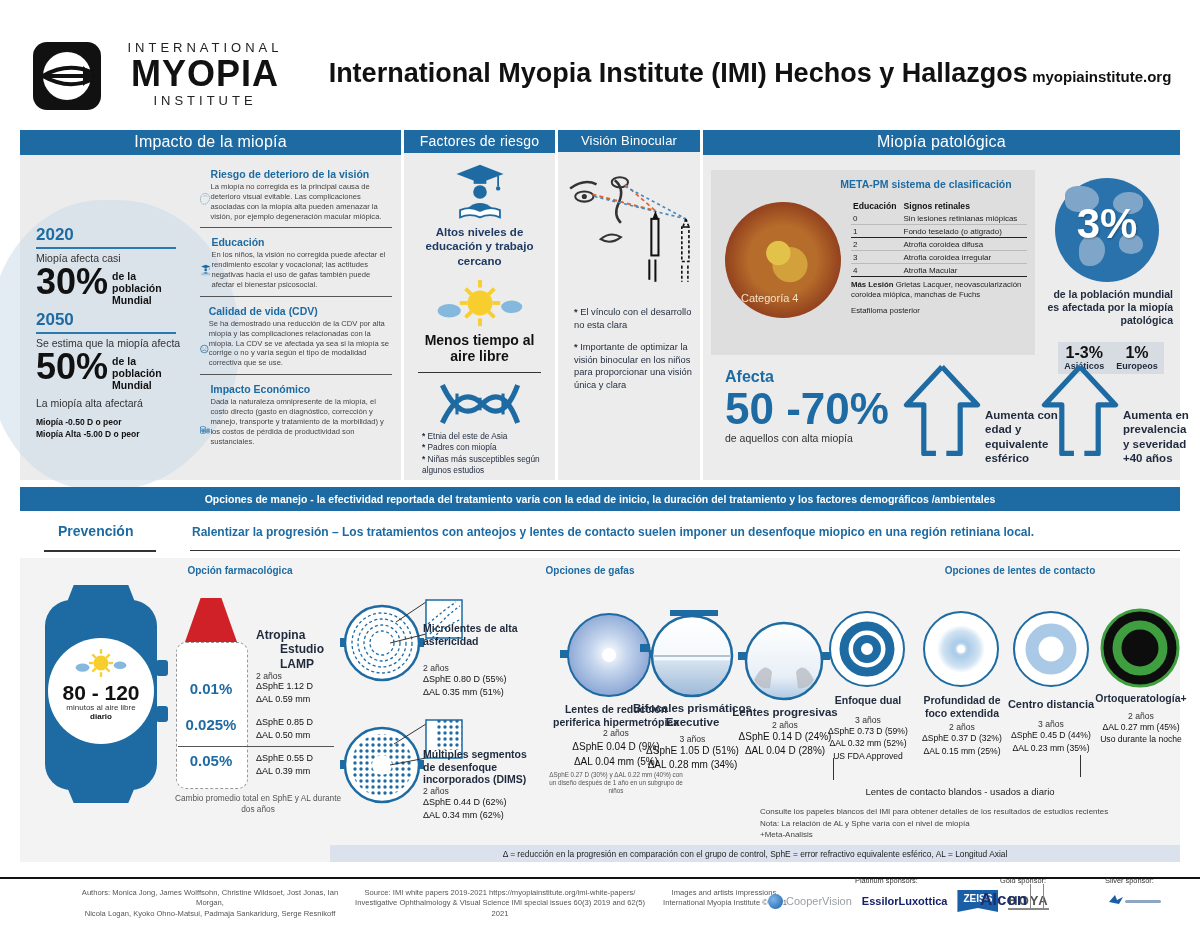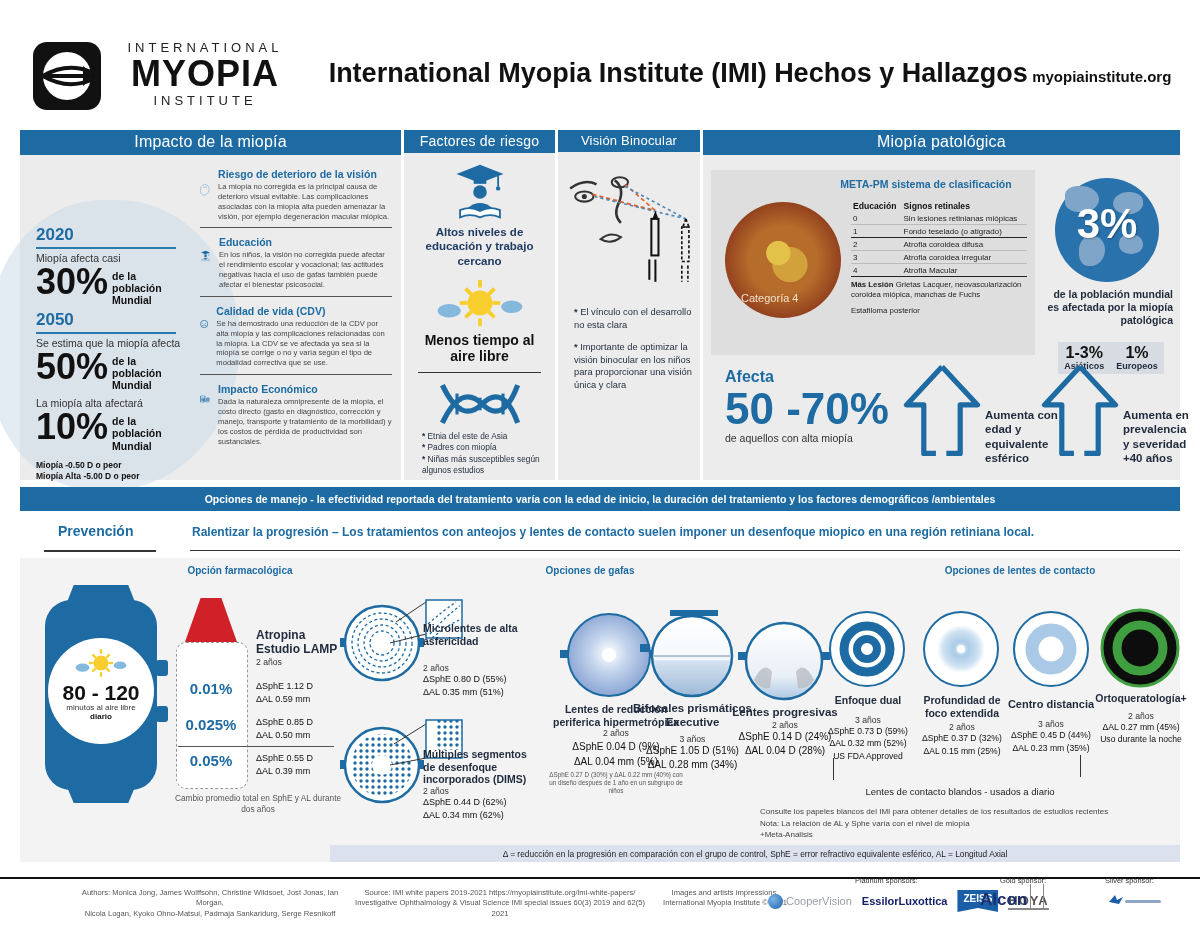--- a/index.html
+++ b/index.html
@@ -9,21 +9,21 @@
   .panel{position:absolute;background:#ececec;}
   .panel-head{background:#1d6ba2;color:#fff;text-align:center;font-size:16px;
               padding:3px 0 4px;font-weight:400;letter-spacing:.2px;}
   .b{font-weight:bold;}
   .stat-year{color:#1d6ba2;font-weight:bold;font-size:17px;border-bottom:2px solid #2a7ab0;
              display:inline-block;padding-bottom:2px;width:140px;}
   .stat-lead{font-size:10.5px;color:#333;margin:3px 0 0;}
   .stat-big{font-size:36px;font-weight:bold;color:#111;line-height:1;}
   .stat-side{font-size:10.5px;font-weight:bold;color:#111;line-height:1.15;display:inline-block;
              vertical-align:top;margin-top:6px;margin-left:4px;width:70px;}
-  .imp-item{display:flex;gap:8px;margin-bottom:6px;}
+  .imp-item{display:flex;gap:0;margin-bottom:6px;align-items:flex-end;}
   .imp-title{color:#1d6ba2;font-weight:bold;font-size:10.5px;margin:0 0 2px;}
   .imp-text{font-size:7.6px;color:#444;line-height:1.3;margin:0;}
   .imp-rule{border:none;border-top:1px solid #555;margin:6px 0 8px 0;}
   .bullets{font-size:8.3px;color:#1f2a3c;line-height:1.35;margin:0;padding-left:10px;list-style:none;}
   .bullets li::before{content:"* ";font-weight:bold;}
   .risk-big{font-size:11.5px;font-weight:bold;color:#1f3a63;text-align:center;line-height:1.25;}
   .risk-outdoor{font-size:14px;font-weight:bold;color:#111;text-align:center;}
   .tbl{border-collapse:collapse;font-size:8px;color:#222;width:100%;}
   .tbl th{text-align:left;font-size:8.6px;padding:1px 2px;color:#111;}
   .tbl td{padding:1.5px 2px;border-bottom:1px solid #bbb;}
@@ -182,21 +182,20 @@
     <div class="abs" style="left:-30px;top:70px;width:250px;height:290px;background:#ccdbe9;opacity:.55;border-radius:48% 52% 55% 45%;"></div>
 
     <div class="abs" style="left:16px;top:95px;width:160px;">
       <div class="stat-year">2020</div>
       <div class="stat-lead">Miopía afecta casi</div>
       <div><span class="stat-big">30%</span><span class="stat-side">de la población Mundial</span></div>
       <div class="stat-year" style="margin-top:4px;">2050</div>
       <div class="stat-lead">Se estima que la miopía afecta</div>
       <div><span class="stat-big">50%</span><span class="stat-side">de la población Mundial</span></div>
       <div class="stat-lead" style="margin-top:6px;">La miopía alta afectará</div>
-      <div><span class="stat-big">10%</span><span class="stat-side">de la población Mundial</span></div>
       <div style="font-size:8.5px;font-weight:bold;color:#111;margin-top:8px;line-height:1.4;">
         <div>Miopía -0.50 D o peor</div>
         <div>Miopía Alta -5.00 D o peor</div>
       </div>
     </div>
 
     <div class="abs" style="left:180px;top:38px;width:192px;">
       <div class="imp-item">
         <svg width="38" height="44">
             <use href="#sym-head"></use>
@@ -387,21 +386,21 @@
   <div>
     <div class="bottle-cap"></div>
     <div class="bottle-body"></div>
     <div class="abs conc" style="left:176px;top:680px;width:70px;text-align:center;">0.01%</div>
     <div class="abs conc" style="left:176px;top:716px;width:70px;text-align:center;">0.025%</div>
     <div class="abs conc" style="left:176px;top:752px;width:70px;text-align:center;">0.05%</div>
     <div class="sep" style="left:178px;top:746px;width:156px;"></div>
   </div>
   <div class="abs" style="left:256px;top:628px;width:90px;">
     <div class="t-name" style="font-size:12px;">Atropina</div>
-    <div class="t-name" style="font-size:12px;">Estudio LAMP</div>
+    <div class="t-name" style="font-size:12px;margin-left:24px;">Estudio LAMP</div>
     <div class="t-dur">2 años</div>
   </div>
   <div class="abs t-val" style="left:256px;top:680px;">
     <div>ΔSphE 1.12 D</div>
     <div>ΔAL 0.59 mm</div>
   </div>
   <div class="abs t-val" style="left:256px;top:716px;">
     <div>ΔSphE 0.85 D</div>
     <div>ΔAL 0.50 mm</div>
   </div>

